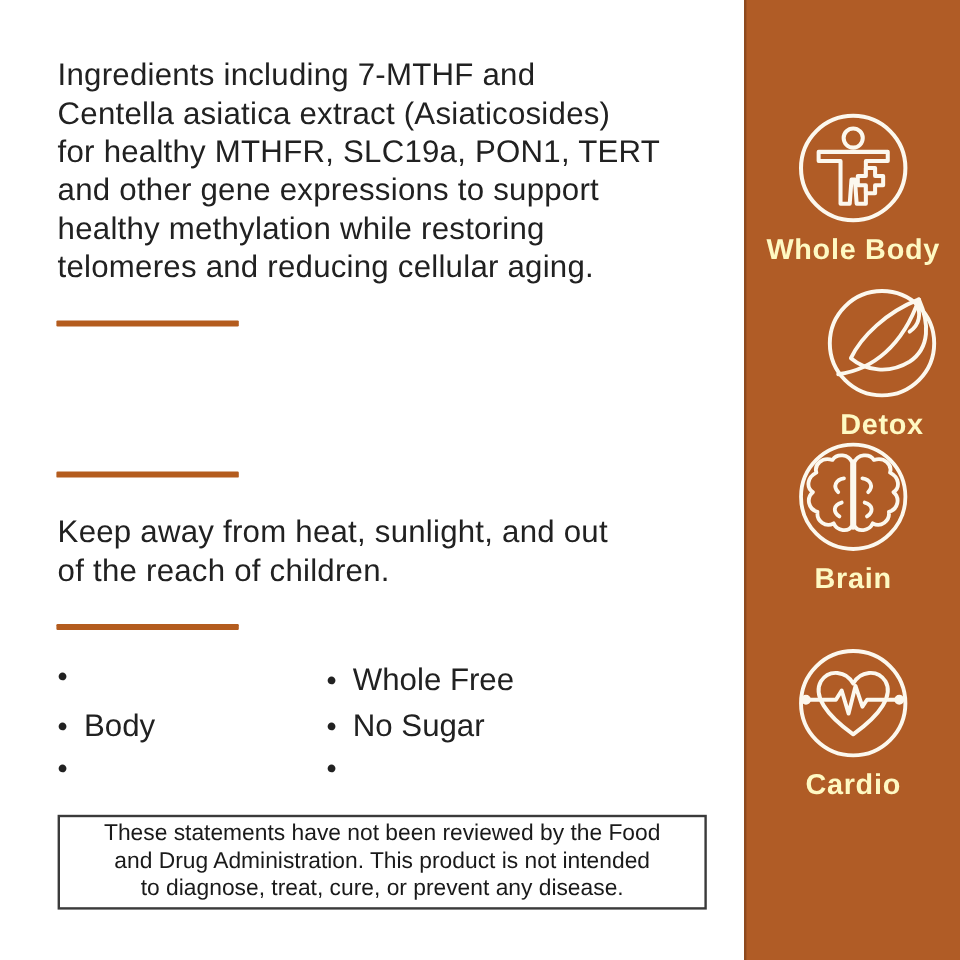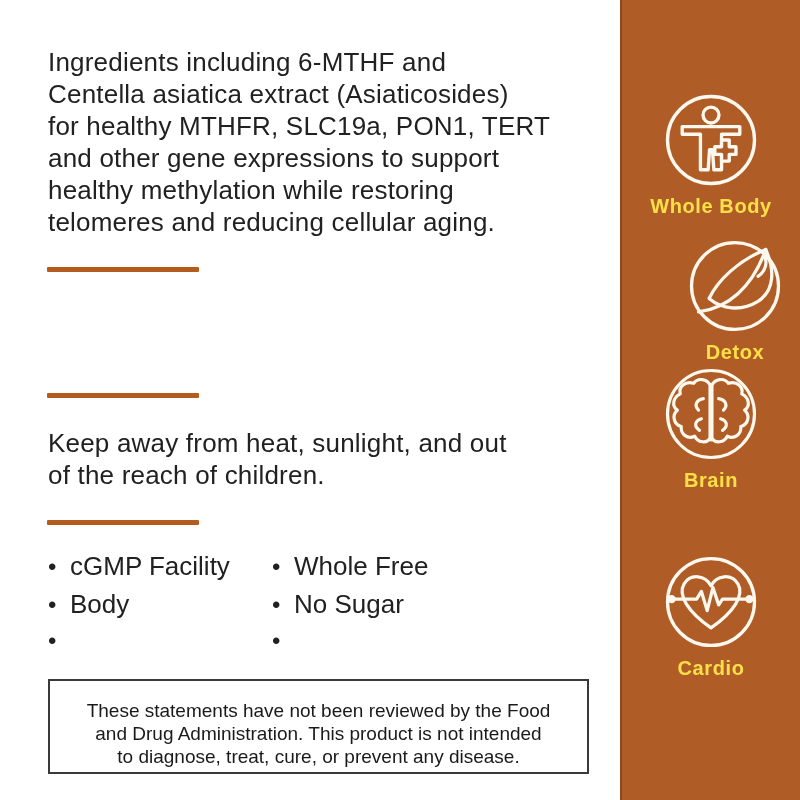--- a/index.html
+++ b/index.html
@@ -31,68 +31,67 @@
   .feat-col { position:absolute; top:551px; color:#212121; font-size:26px; }
   #feat-col-1 { left:48px; }
   #feat-col-2 { left:272px; }
   .feat-row { display:flex; align-items:baseline; height:38px; }
   .feat-row .bullet { width:22px; font-size:24px; }
 
   .disclaimer-box {
     position:absolute; left:48px; top:679px; width:521px;
     border:2px solid #3A3A3A; background:#ffffff;
     color:#1a1a1a; font-size:19px; line-height:23px;
-    text-align:center; white-space:pre-line; padding:18px 8px 4px;
+    text-align:center; white-space:pre-line; padding:2px 8px 4px;
   }
 
   
   .sidebar {
     position:absolute; left:620px; top:0; width:180px; height:800px;
     background:#B05C26; border-left:2px solid #8E4A1E; box-sizing:border-box;
   }
   .badge {
     position:absolute; left:0; width:178px;
     display:flex; flex-direction:column; align-items:center;
   }
   #badge-0 { top:92px; }
   #badge-1 { top:238px;margin-left:24px; }
   #badge-2 { top:366px; }
-  #badge-3 { top:554px; }
+  #badge-3 { top:538px; }
   .badge svg { width:96px; height:96px; display:block; }
   .badge-label {
-    margin-top:7px; color:#fde047; font-weight:bold;
-    font-size:20px; letter-spacing:0.6px; white-space:nowrap;
+    margin-top:7px; color:#fef9c3; font-weight:bold;
+    font-size:24px; letter-spacing:0.6px; white-space:nowrap;
   }
 </style>
 </head>
 <body>
 
 <div class="label-canvas">
 
-  <div id="p-ingredients" class="para">Ingredients including 6-MTHF and
+  <div id="p-ingredients" class="para">Ingredients including 7-MTHF and
 Centella asiatica extract (Asiaticosides)
 for healthy MTHFR, SLC19a, PON1, TERT
 and other gene expressions to support
 healthy methylation while restoring
 telomeres and reducing cellular aging.</div>
 
   <div id="divider-1" class="divider"></div>
 
 
   <div id="divider-2" class="divider"></div>
 
   <div id="p-storage" class="para">Keep away from heat, sunlight, and out
 of the reach of children.</div>
 
   <div id="divider-3" class="divider"></div>
 
   <div id="feat-col-1" class="feat-col">
     <div class="feat-row">
       <span class="bullet">•</span>
-      <span>cGMP Facility</span>
     </div>
     <div class="feat-row">
       <span class="bullet">•</span>
       <span>Body</span>
     </div>
     <div class="feat-row">
       <span class="bullet">•</span>
     </div>
   </div>
 

